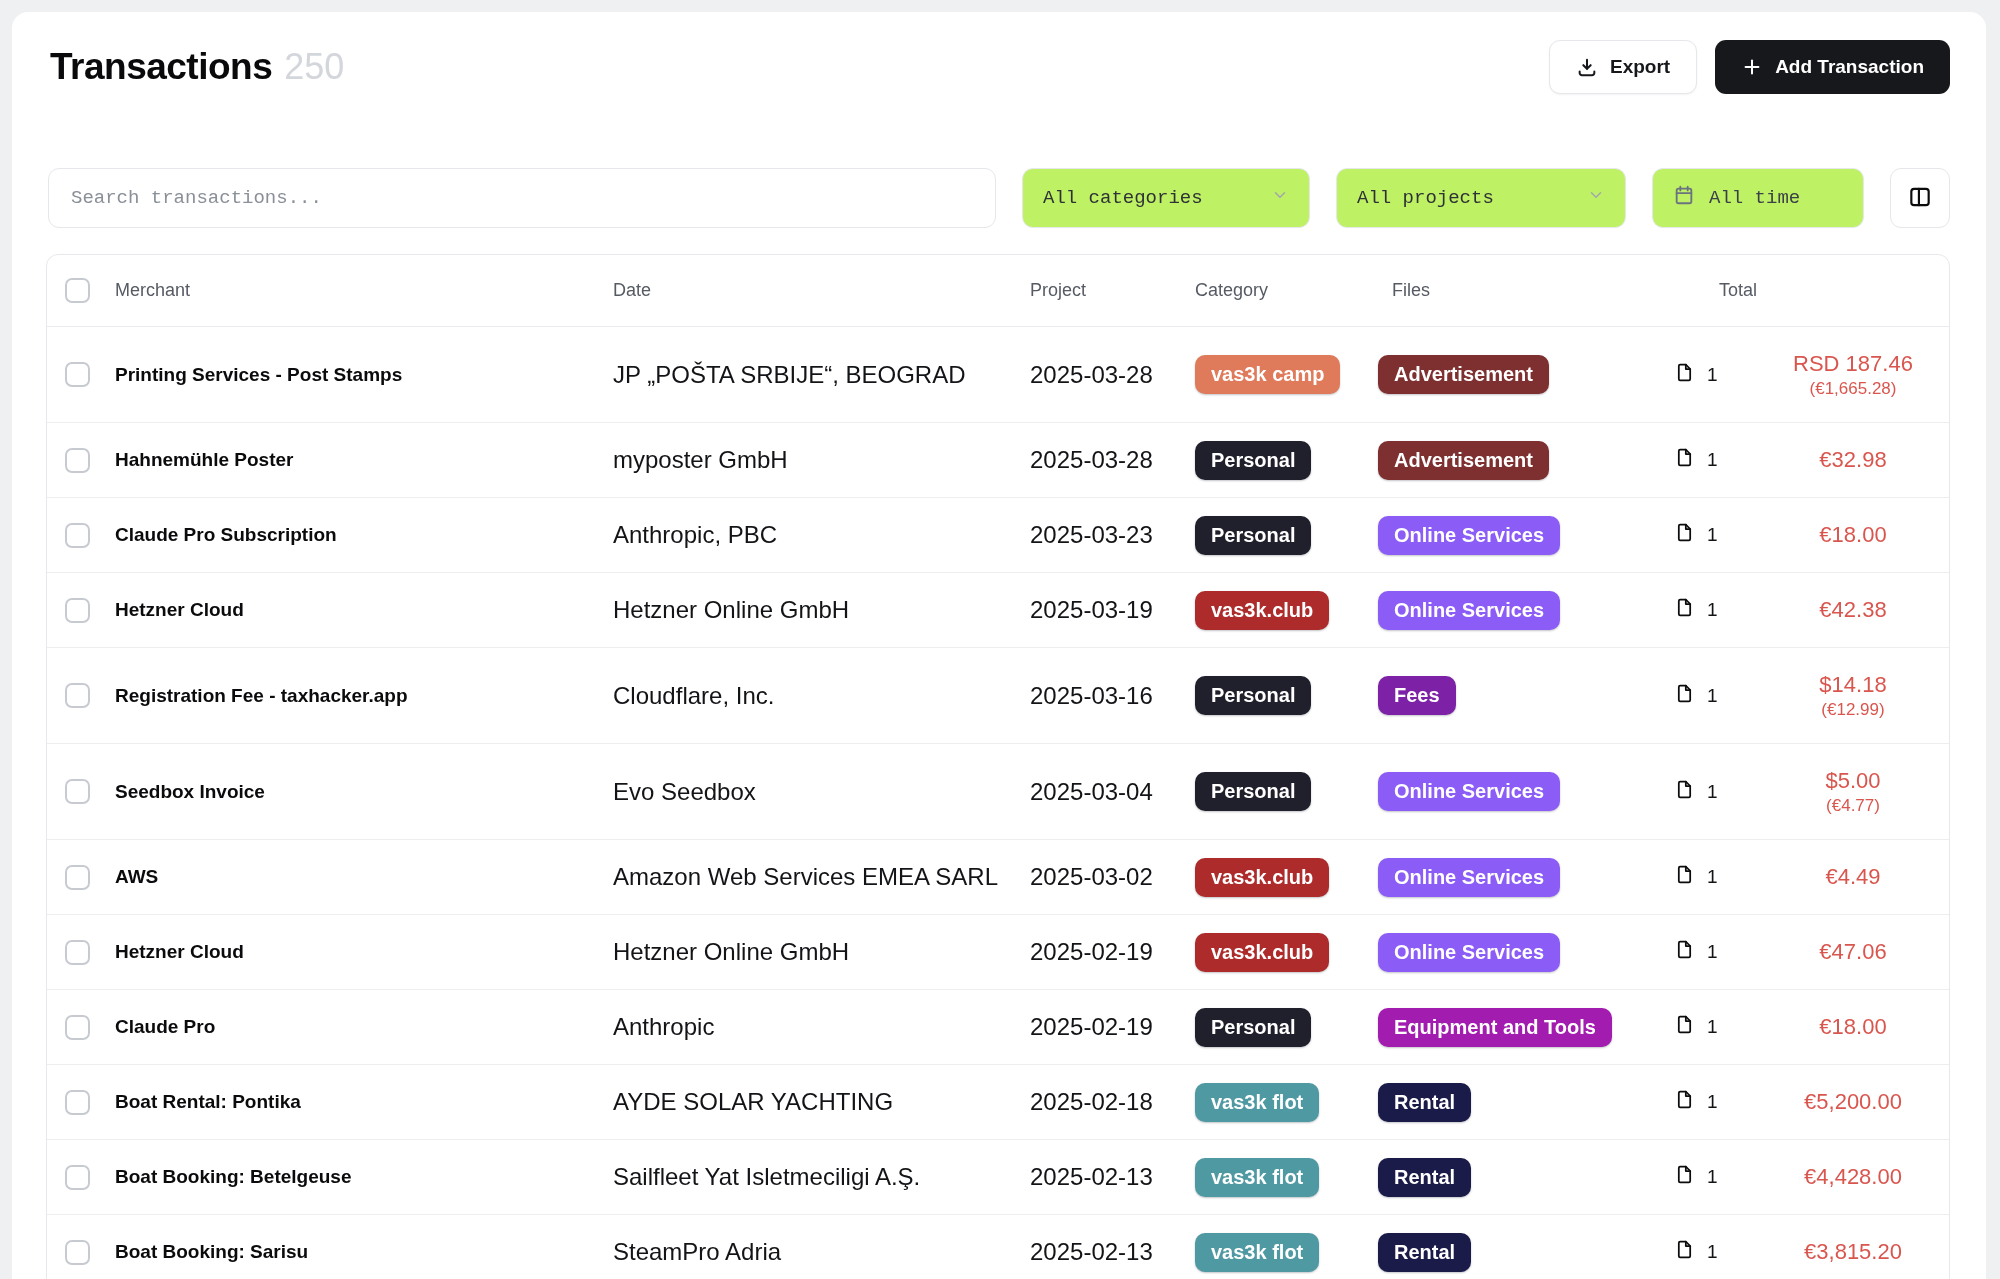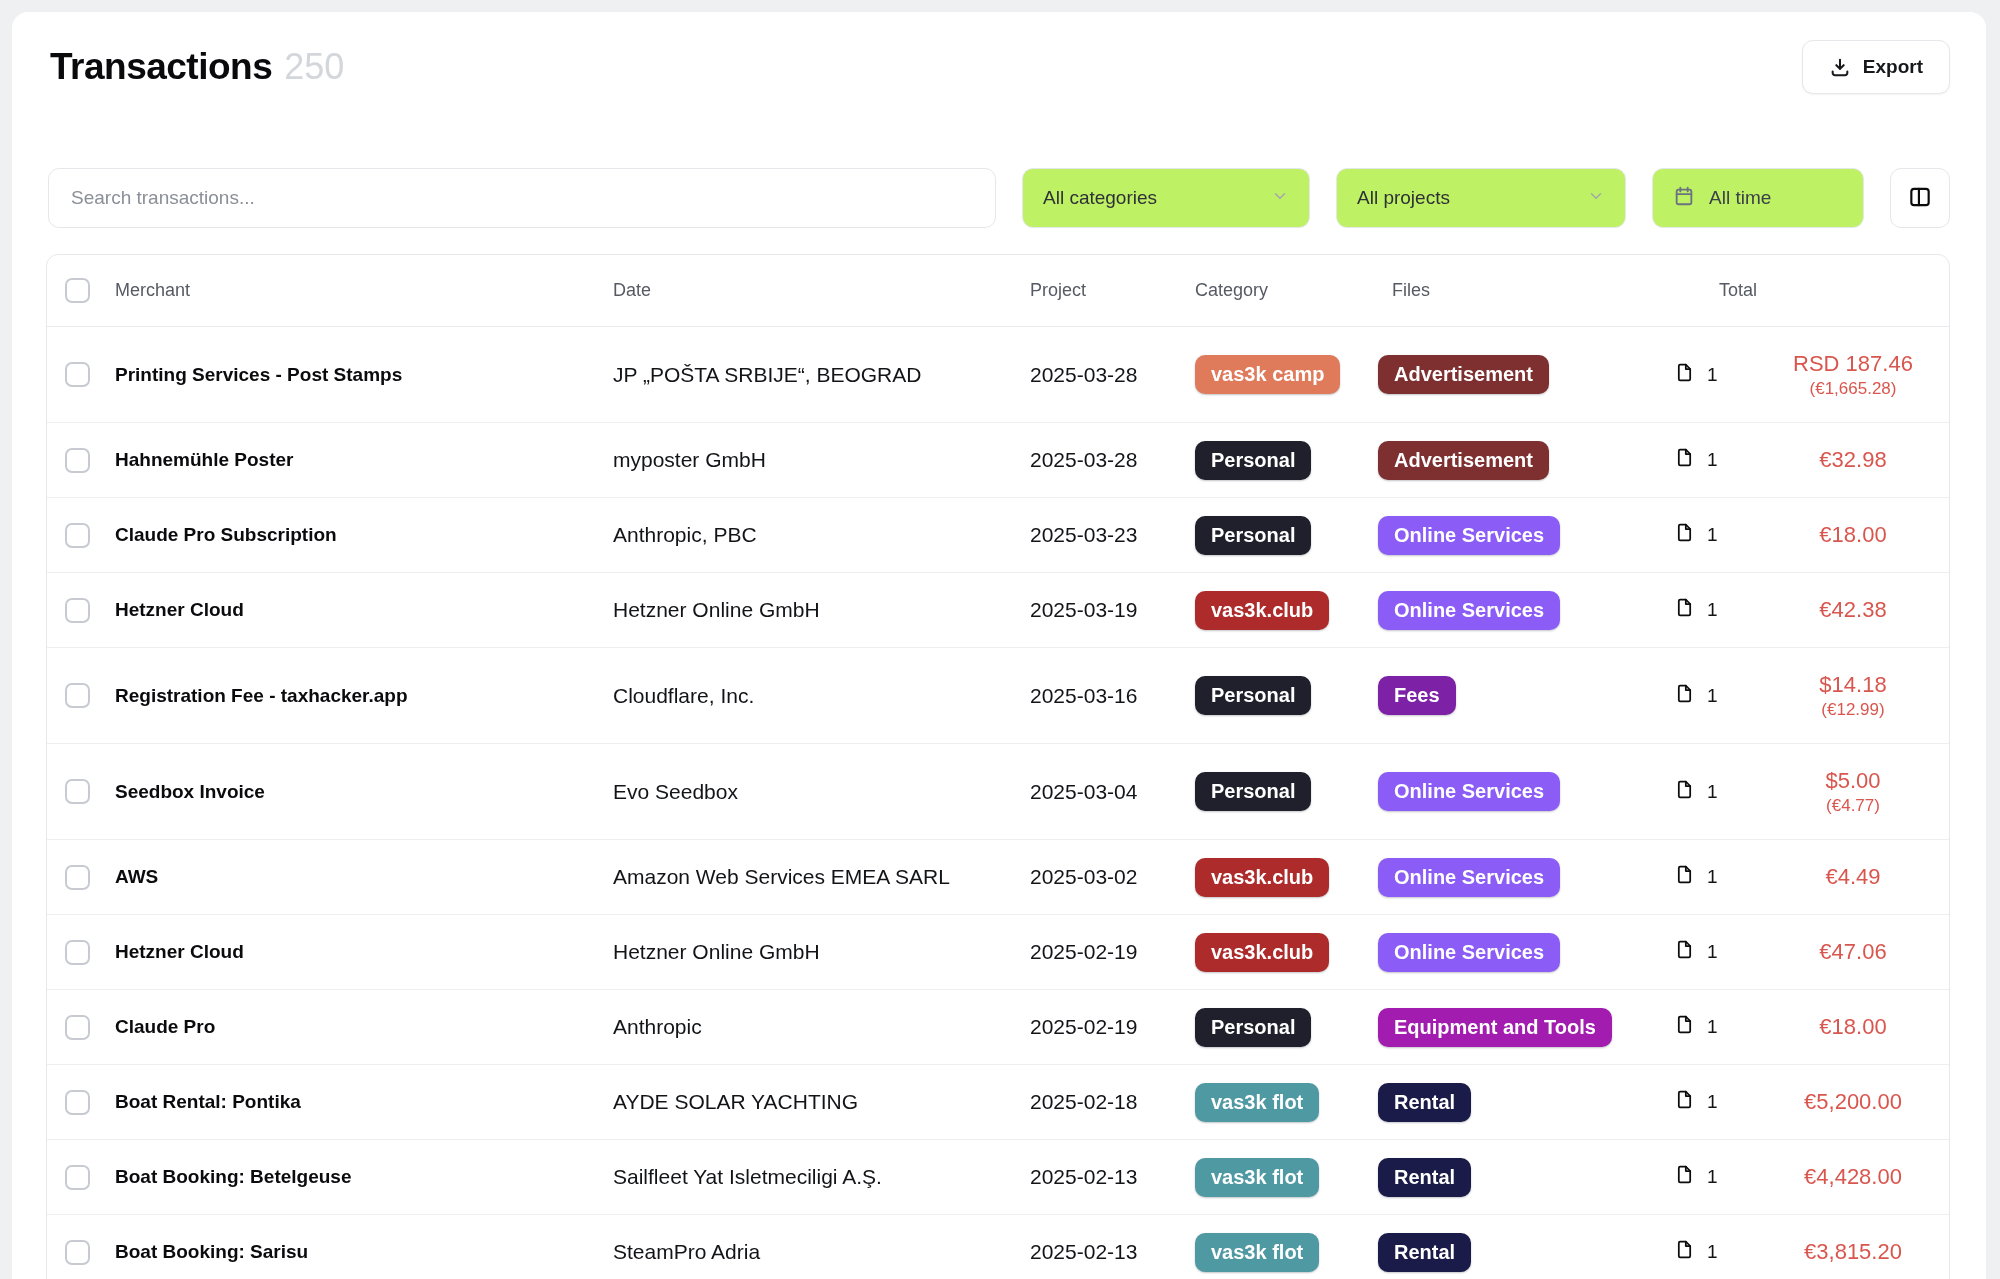--- a/index.html
+++ b/index.html
@@ -27,21 +27,21 @@
     display: inline-flex; align-items: center; gap: 12px;
     height: 54px; border-radius: 11px; font-size: 19px; font-weight: 600;
     padding: 0 26px; cursor: pointer; border: none;
     font-family: inherit;
   }
   .btn-outline { background: #fff; border: 1px solid #e5e7ea; color: #17181c; box-shadow: 0 1px 2px rgba(16,24,40,.05); }
   .btn-dark { background: #17181b; color: #ffffff; }
   .btn svg { display: block; }
 
   
-  .filters { display: flex; gap: 26px; margin-top: 74px; padding: 0 12px 0 12px; align-items: center; }
+  .filters { display: flex; gap: 26px; margin-top: 74px; padding: 0 12px 0 12px; align-items: center; font-family: Liberation Mono, monospace; }
   .search-input {
     flex: 1; height: 60px; border: 1px solid #e5e7ea; border-radius: 11px;
     padding: 0 22px; font-size: 19px; color: #17181c; outline: none;
     font-family: inherit; background: #fff;
   }
   .search-input::placeholder { color: #8a8f98; }
   .select {
     height: 60px; border: 1px solid #e5e7ea; border-radius: 11px; background: #bef264;
     display: flex; align-items: center; justify-content: space-between;
     padding: 0 20px; font-size: 19px; color: #2f3137; cursor: pointer;
@@ -66,21 +66,21 @@
   .th { font-size: 18px; font-weight: 500; color: #565a63; }
   .th-total { text-align: right; padding-right: 18px; }
   .cell-check { padding-left: 18px; }
   .checkbox {
     width: 25px; height: 25px; border: 2px solid #c7cbd1; border-radius: 7px; background: #fff; cursor: pointer;
   }
   .trow { min-height: 75px; border-bottom: 1px solid #eceef0; }
   .trow.tall { min-height: 96px; }
   .trow:last-child { border-bottom: 1px solid #eceef0; }
   .cell-name { font-size: 19px; font-weight: 700; color: #0b0b0e; padding-right: 16px; }
-  .cell-merchant, .cell-date { font-size: 21px; color: #131417; padding-right: 12px; }
+  .cell-merchant, .cell-date { font-size: 24px; color: #131417; padding-right: 12px; }
   .badge {
     display: inline-block; color: #fff; font-size: 20px; font-weight: 700;
     padding: 8px 16px; border-radius: 10px; white-space: nowrap;
     box-shadow: 0 1px 2px rgba(16,24,40,.25);
   }
   .cell-files { display: flex; align-items: center; gap: 12px; padding-left: 14px; font-size: 19px; color: #131417; }
   .file-icon { color: #0c0c0e; }
   .cell-total { text-align: center; padding-right: 18px; line-height: 1.25; }
   .total-main { font-size: 22px; font-weight: 500; }
   .total-sub { font-size: 17px; font-weight: 400; }
@@ -99,20 +99,29 @@
       <button class="btn btn-outline">
         <span>
           <svg width="22" height="22" viewBox="0 0 24 24" fill="none" stroke="#17181c" stroke-width="2.2" stroke-linecap="round" stroke-linejoin="round">
             <path d="M12 4v10"></path>
               <path d="M8 10l4 4 4-4"></path>
               <path d="M4 17v1.5A2.5 2.5 0 0 0 6.5 21h11a2.5 2.5 0 0 0 2.5-2.5V17"></path>
           </svg>
         </span>
         <span>Export</span>
       </button>
+      <button class="btn btn-dark">
+        <span>
+          <svg width="22" height="22" viewBox="0 0 24 24" fill="none" stroke="#ffffff" stroke-width="2.2" stroke-linecap="round">
+            <path d="M12 5v14"></path>
+              <path d="M5 12h14"></path>
+          </svg>
+        </span>
+        <span>Add Transaction</span>
+      </button>
     </div>
   </div>
 
   <div class="filters">
     <input class="search-input" type="text" placeholder="Search transactions..." style="">
     <div class="select select-categories">
       <span>All categories</span>
       <span class="chev">
         <svg width="18" height="18" viewBox="0 0 24 24" fill="none" stroke="currentColor" stroke-width="2" stroke-linecap="round" stroke-linejoin="round">
             <path d="M6 9l6 6 6-6"></path>

